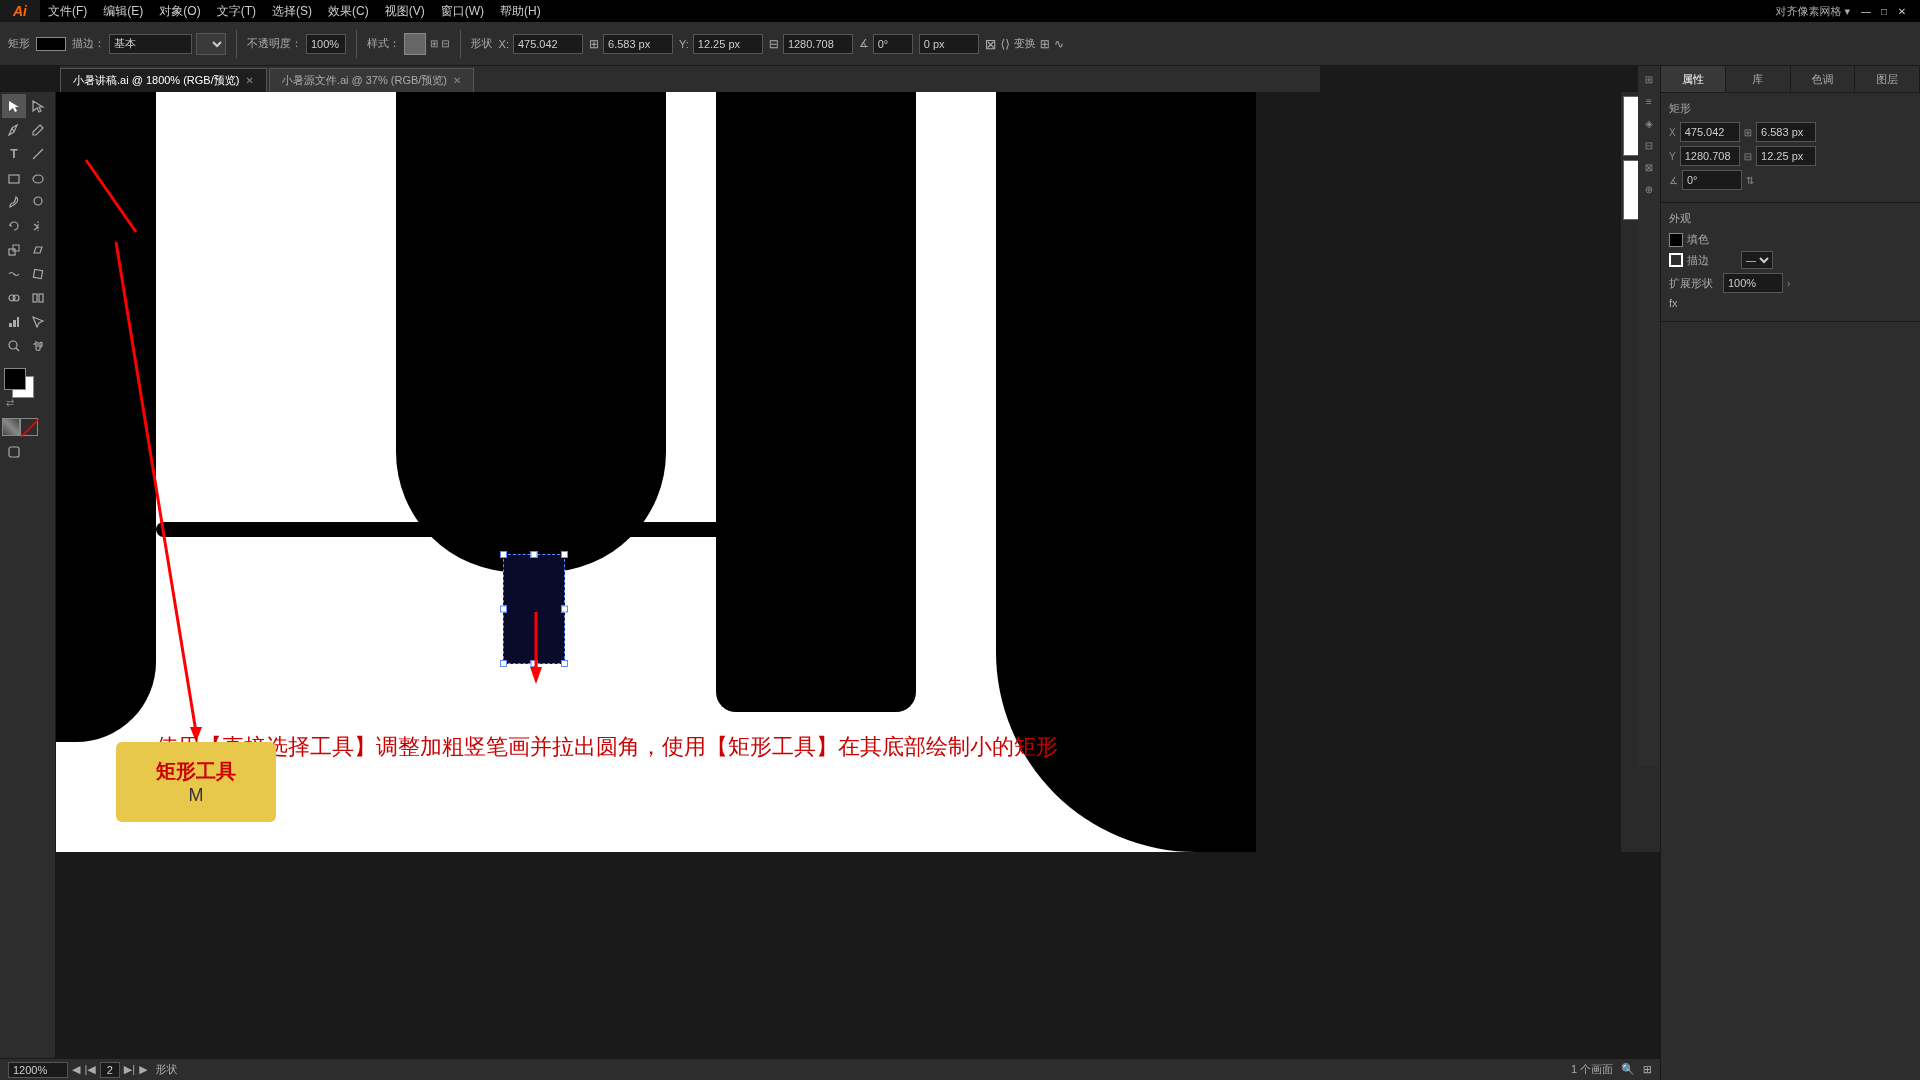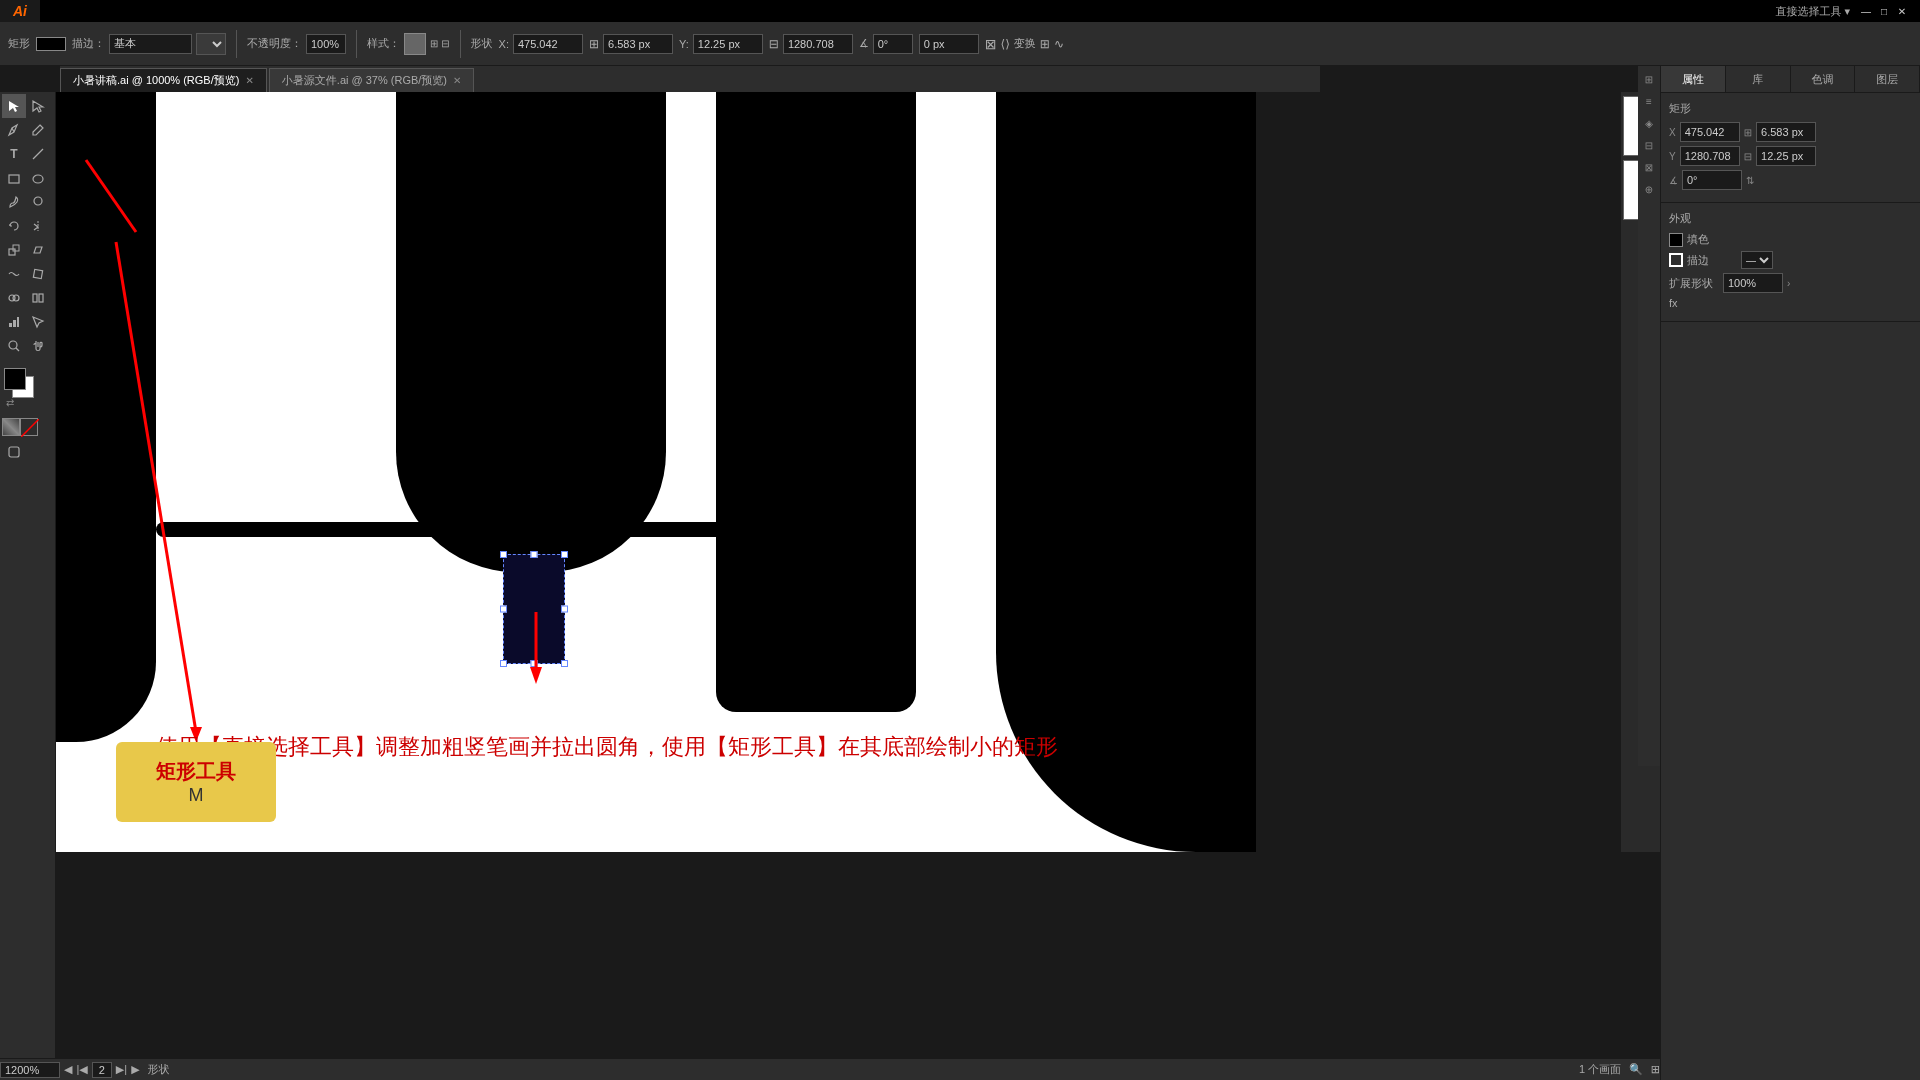--- a/index.html
+++ b/index.html
@@ -182,21 +182,21 @@
       display: flex; align-items: center; padding: 4px 8px; gap: 6px;
       font-size: 11px; color: #ccc;
     }
     .layer-eye { font-size: 12px; color: #aaa; }
     .layer-icon { width: 14px; height: 14px; background: #888; }
 
     
     #status-bar {
       position: absolute; bottom: 0; left: 0; width: 1660px; height: 22px;
       background: #2d2d2d; border-top: 1px solid #1a1a1a;
-      display: flex; align-items: center; padding: 0 0; gap: 8px;
+      display: flex; align-items: center; padding: 0 8px; gap: 8px;
       font-size: 11px; color: #aaa; z-index: 100;
     }
     .status-zoom {
       display: flex; align-items: center; gap: 4px;
     }
     .status-input {
       background: #1a1a1a; border: 1px solid #555; color: #ccc;
       font-size: 11px; padding: 1px 4px; height: 16px; width: 60px;
     }
 
@@ -233,22 +233,33 @@
     .logo-text {
       font-size: 13px; font-weight: bold; color: #ff4400;
       font-family: Arial, sans-serif;
     }
   </style>
 </head>
 <body>
 
 <div id="menu-bar">
   <div class="app-logo">Ai</div>
+  <div class="menu-items">
+    <div class="menu-item">文件(F)</div>
+    <div class="menu-item">编辑(E)</div>
+    <div class="menu-item">对象(O)</div>
+    <div class="menu-item">文字(T)</div>
+    <div class="menu-item">选择(S)</div>
+    <div class="menu-item">效果(C)</div>
+    <div class="menu-item">视图(V)</div>
+    <div class="menu-item">窗口(W)</div>
+    <div class="menu-item">帮助(H)</div>
+  </div>
   <div class="right-area">
-    <span>直接选择工具 ▾</span>
+    <span>对齐像素网格 ▾</span>
     <div class="window-controls">
       <div class="win-btn">—</div>
       <div class="win-btn">□</div>
       <div class="win-btn">✕</div>
     </div>
   </div>
 </div>
 
 <div id="toolbar">
   <div class="toolbar-section">
@@ -304,21 +315,21 @@
     <span style="font-size:14px;color:#aaa">⊠</span>
     <span style="font-size:12px;color:#aaa">⟨⟩</span>
     <span class="toolbar-label">变换</span>
     <span style="font-size:12px;color:#aaa">⊞</span>
     <span style="font-size:12px;color:#aaa">∿</span>
   </div>
 </div>
 
 <div id="tabs-bar">
   <div class="tab active">
-    <span>小暑讲稿.ai @ 1000% (RGB/预览)</span>
+    <span>小暑讲稿.ai @ 1800% (RGB/预览)</span>
     <span class="tab-close">✕</span>
   </div>
   <div class="tab">
     <span>小暑源文件.ai @ 37% (RGB/预览)</span>
     <span class="tab-close">✕</span>
   </div>
 </div>
 
 <div id="left-panel">
   <div class="tool-group">

